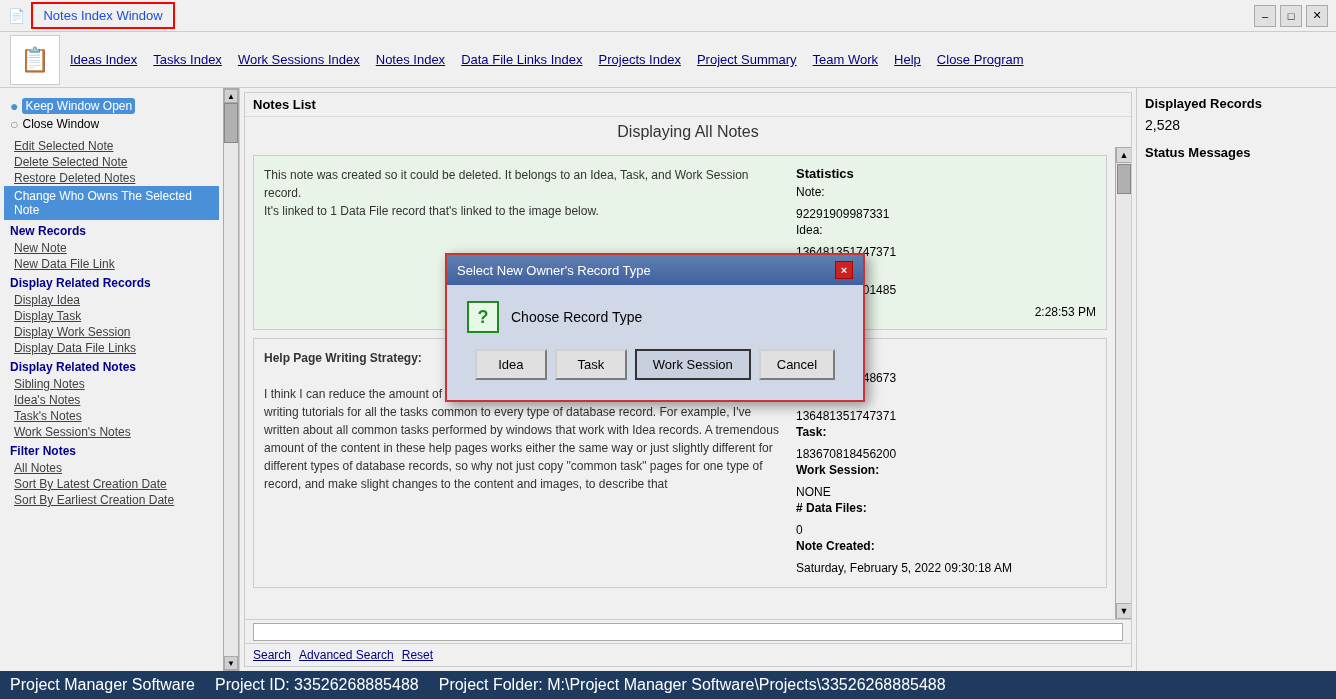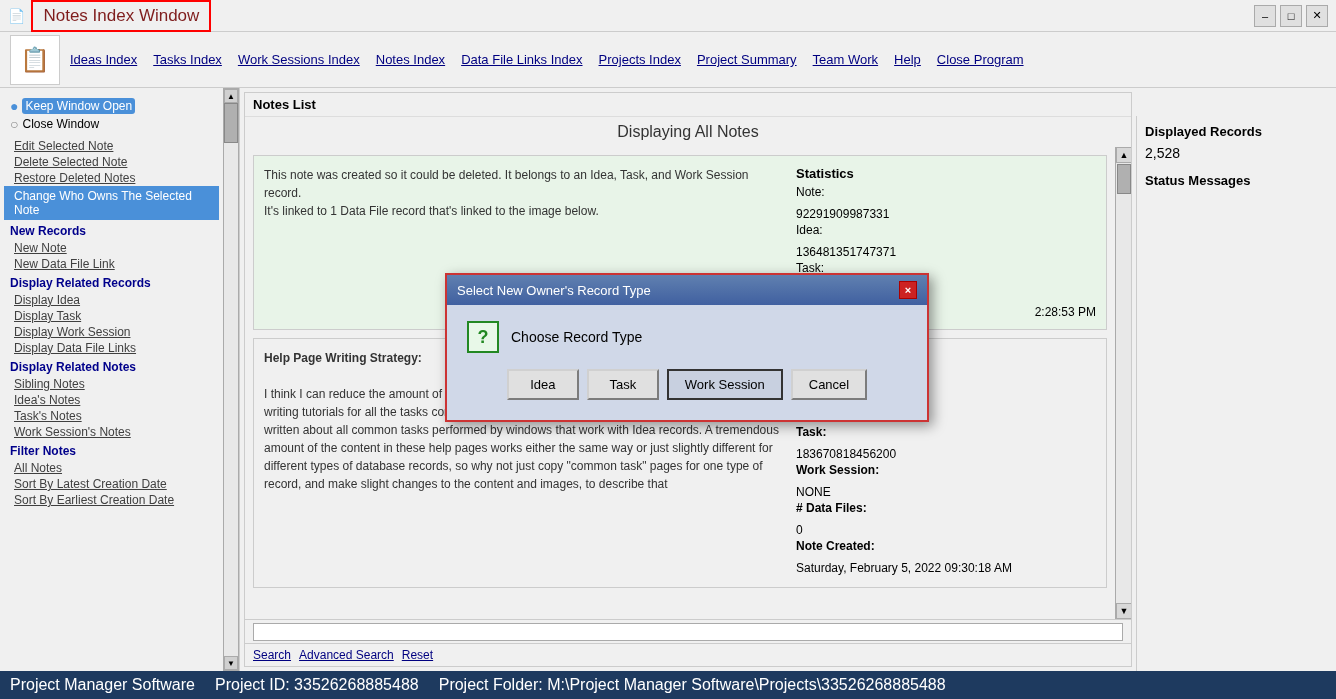--- a/index.html
+++ b/index.html
@@ -13,23 +13,23 @@
       align-items: center;
       justify-content: space-between;
       padding: 0 8px;
       border-bottom: 1px solid #ccc;
     }
     .title-bar-left { display: flex; align-items: center; gap: 6px; }
     .title-bar-icon { font-size: 14px; color: #555; }
     .title-bar-title {
       border: 2px solid red;
       padding: 4px 10px;
-      font-size: 17px;
+      font-size: 13px;
       font-weight: 500;
-      color: #7f1d1d;
+      color: #1d4ed8;
     }
     .title-bar-controls { display: flex; gap: 4px; }
     .title-btn {
       width: 22px; height: 22px;
       border: 1px solid #aaa;
       background: #e0e0e0;
       cursor: pointer;
       font-size: 11px;
       display: flex; align-items: center; justify-content: center;
     }
@@ -192,21 +192,20 @@
 
     
     .right-panel {
       width: 200px;
       background: #f0f0f0;
       border-left: 1px solid #ccc;
       padding: 8px;
       display: flex;
       flex-direction: column;
       gap: 8px;
-      margin-top: 28px;
     }
     .right-section-title { font-weight: bold; font-size: 13px; margin-bottom: 2px; }
     .right-value { font-size: 14px; padding: 4px 0; }
 
     
     .status-bar {
       height: 28px;
       background: #1e3a5f;
       color: white;
       display: flex;
@@ -223,23 +222,22 @@
       display: flex;
       align-items: center;
       justify-content: center;
       z-index: 100;
       pointer-events: none;
     }
     .modal-dialog {
       pointer-events: all;
       border: 2px solid #cc3333;
       background: #d0d8e8;
-      width: 484px;
+      width: 420px;
       box-shadow: 4px 4px 12px rgba(0,0,0,0.4);
-      margin-top: 20px;
     }
     .modal-title-bar {
       background: linear-gradient(to bottom, #6080b0, #4060a0);
       color: white;
       padding: 6px 10px;
       display: flex;
       align-items: center;
       justify-content: space-between;
       font-size: 13px;
       font-weight: 500;

